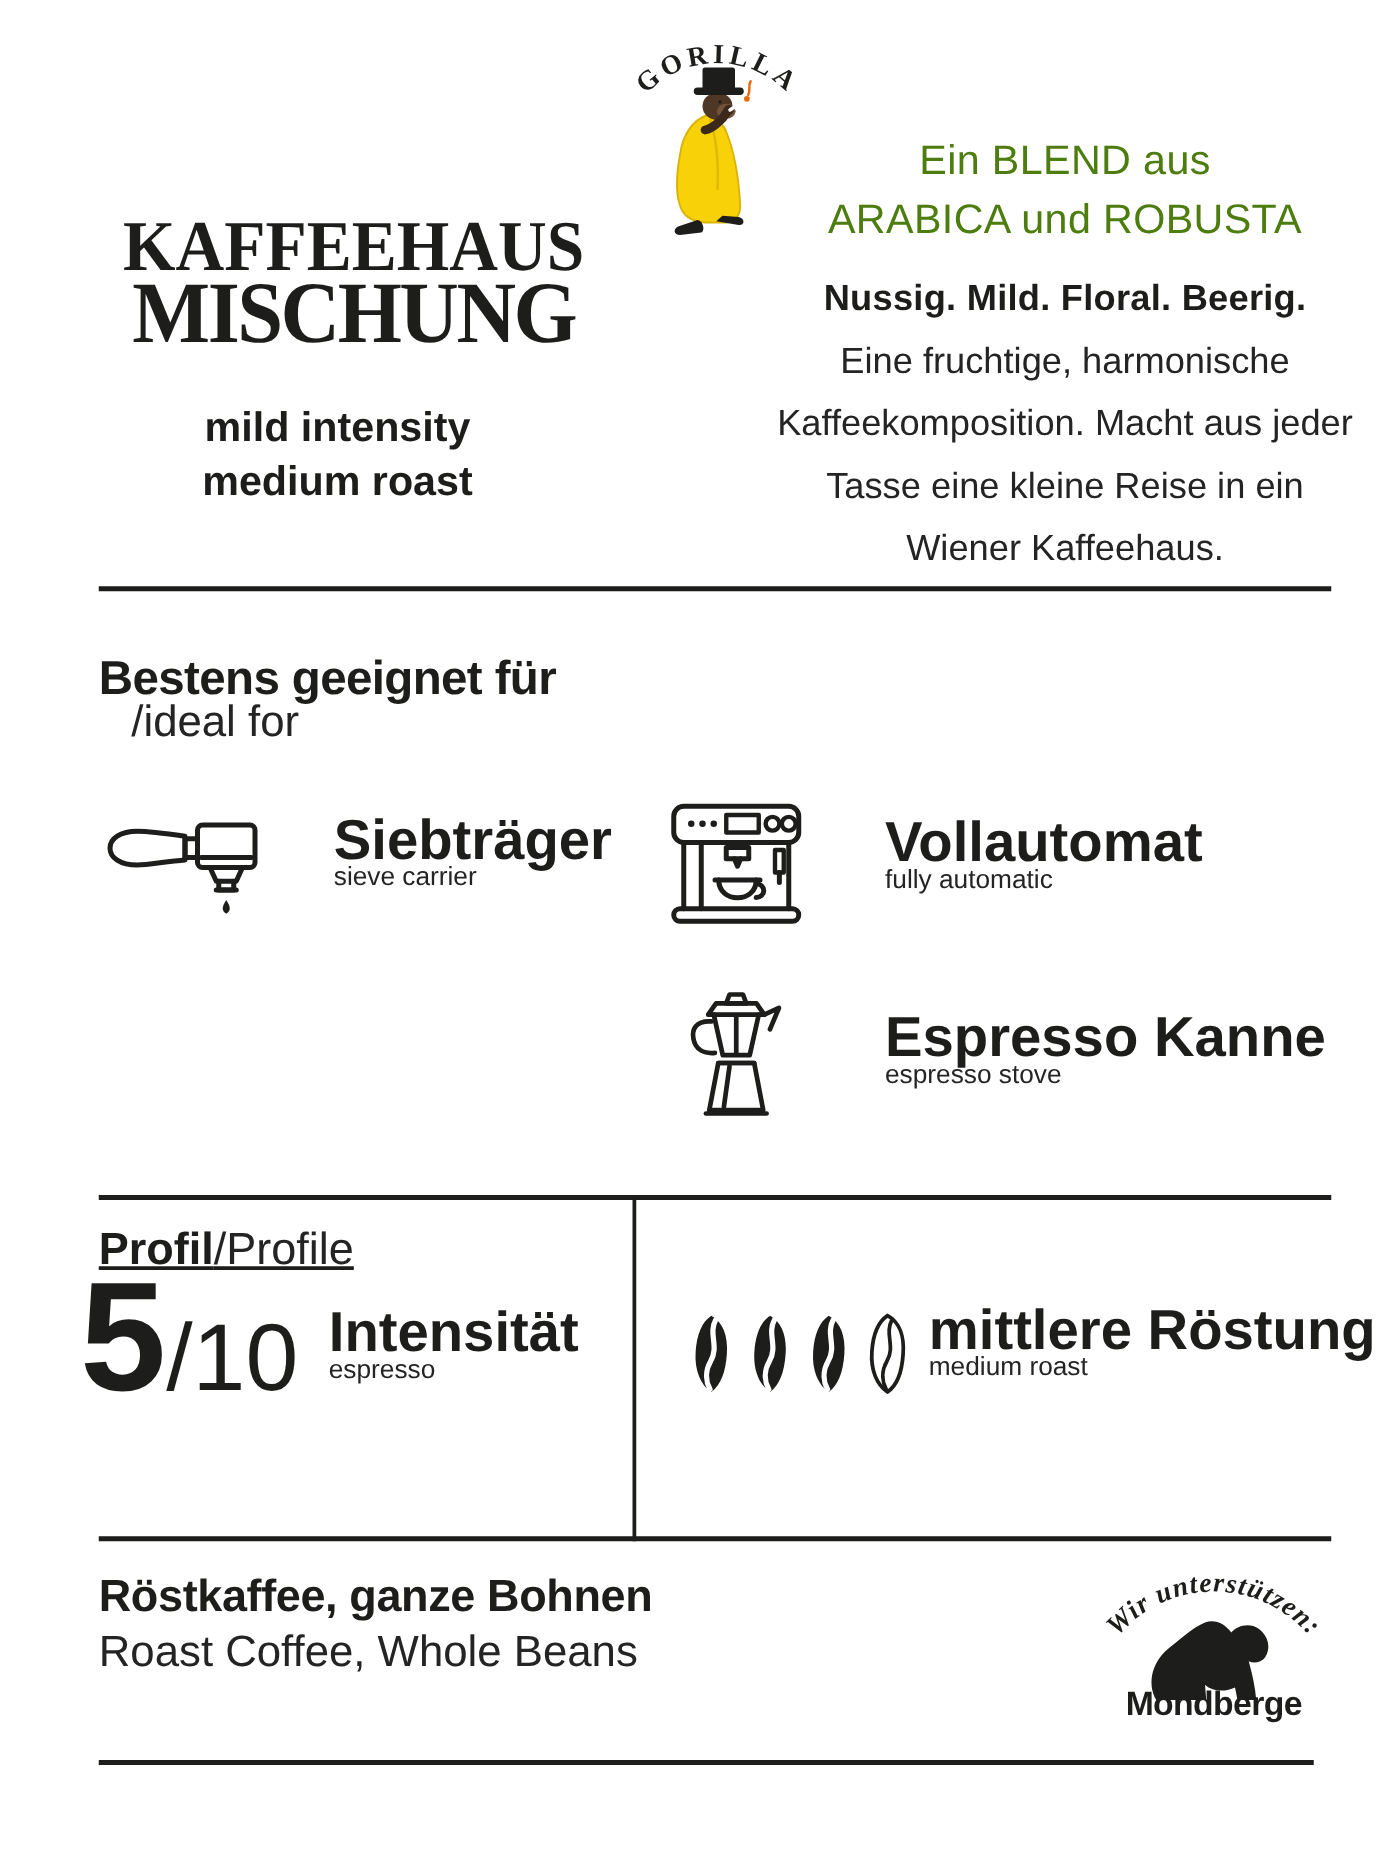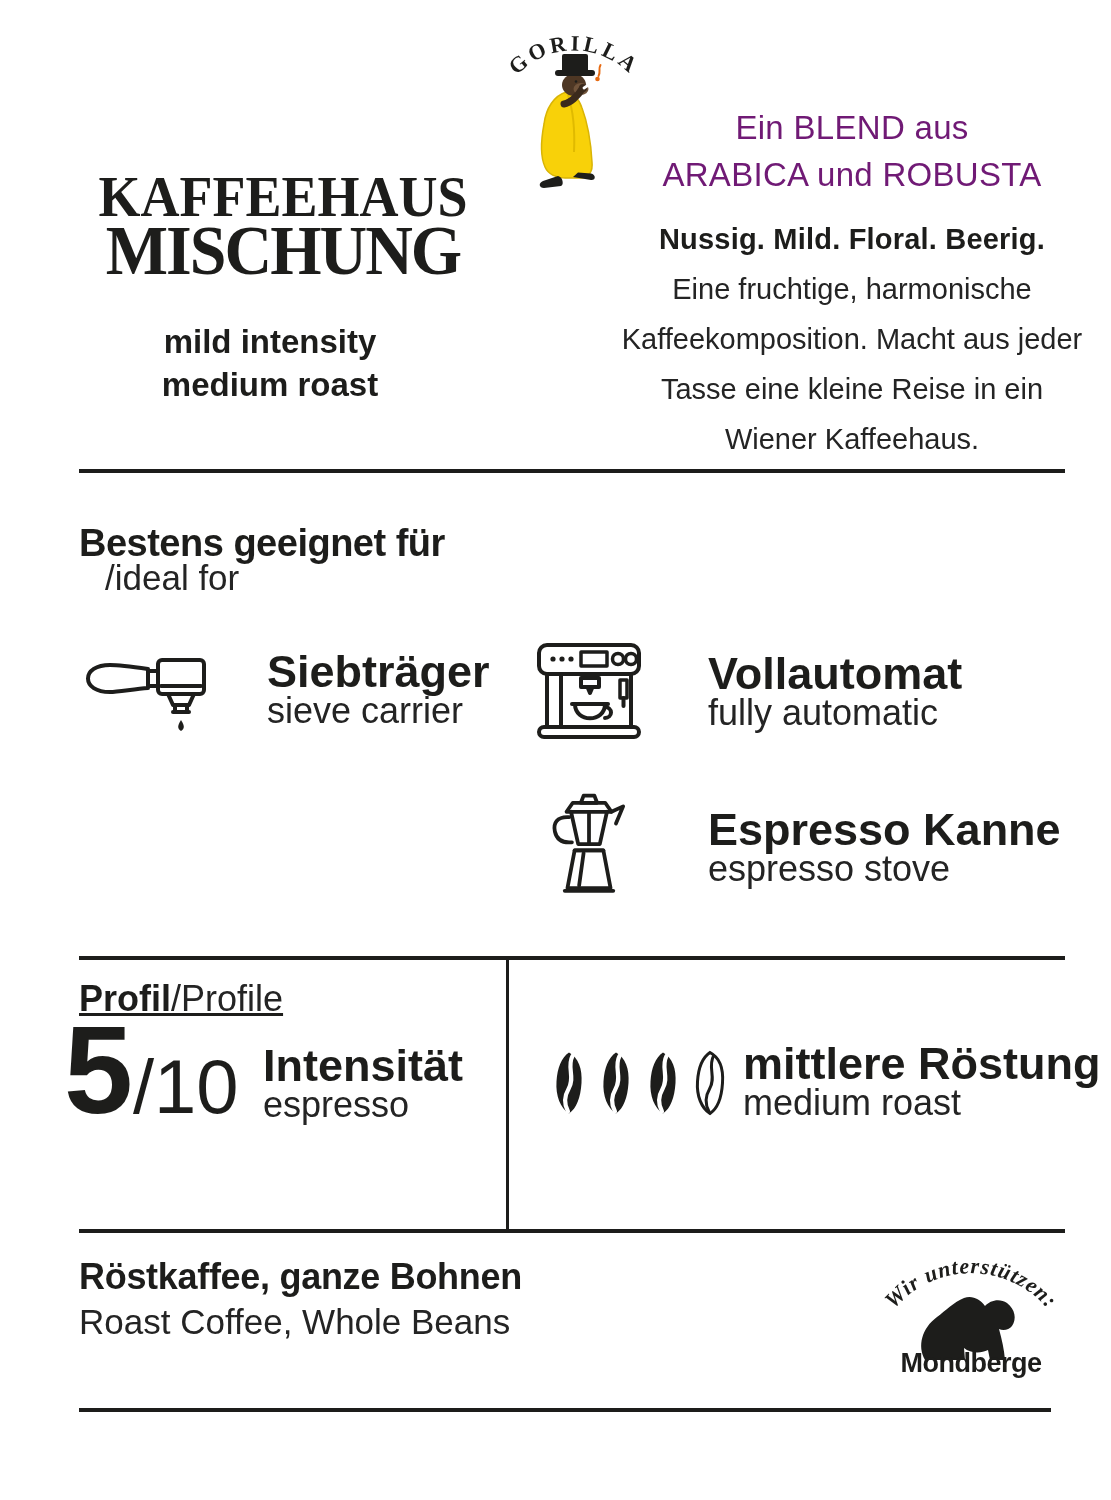--- a/index.html
+++ b/index.html
@@ -6,28 +6,28 @@
   .canvas{position:relative;width:1111px;height:1500px;background:#ffffff;
     font-family:"Liberation Sans",sans-serif;color:#1d1d1b;overflow:hidden;}
   .abs{position:absolute;}
   .hr{position:absolute;height:3.5px;background:#1d1d1b;}
   .vr{position:absolute;width:2.5px;background:#1d1d1b;}
   .b{font-weight:700;}
   .title{font-family:"Liberation Serif",serif;font-weight:700;text-align:center;line-height:1;}
   .t1{left:40px;top:168px;width:486px;font-size:54px;letter-spacing:0px;transform:scaleY(1.06);transform-origin:top center;}
   .t2{left:40px;top:216px;width:486px;font-size:66px;letter-spacing:-2px;transform:scaleY(1.06);transform-origin:top center;}
   .subtitle{left:60px;top:320px;width:420px;text-align:center;font-size:33px;font-weight:700;line-height:43px;}
-  .blend{left:602px;top:104px;width:500px;text-align:center;font-size:33px;line-height:47px;letter-spacing:.3px;color:#701a75;}
+  .blend{left:602px;top:104px;width:500px;text-align:center;font-size:33px;line-height:47px;letter-spacing:.3px;color:#4d7c0f;}
   .tasting{left:582px;top:223px;width:540px;text-align:center;font-size:29px;font-weight:700;letter-spacing:.2px;}
   .desc{left:556px;top:264px;width:592px;text-align:center;font-size:29px;line-height:50px;color:#242424;}
   .desc div{white-space:nowrap;}
   .h-de{font-size:38px;font-weight:700;letter-spacing:-.5px;}
   .h-en{font-size:35px;color:#242424;}
   .lbl-de{font-size:45px;font-weight:700;white-space:nowrap;}
-  .lbl-en{font-size:36px;color:#242424;white-space:nowrap;}
+  .lbl-en{font-size:21px;color:#242424;white-space:nowrap;}
   .score{left:64px;top:1008px;white-space:nowrap;}
   .score .big{font-size:124px;font-weight:700;line-height:1;}
   .score .per{font-size:76px;line-height:1;}
   .beans{left:552px;top:1050px;display:flex;gap:13px;}
   .mond-name{left:866px;top:1348px;width:210px;text-align:center;font-size:27px;font-weight:700;letter-spacing:-.5px;}
   svg{display:block;}
 </style>
 </head>
 <body>
 

